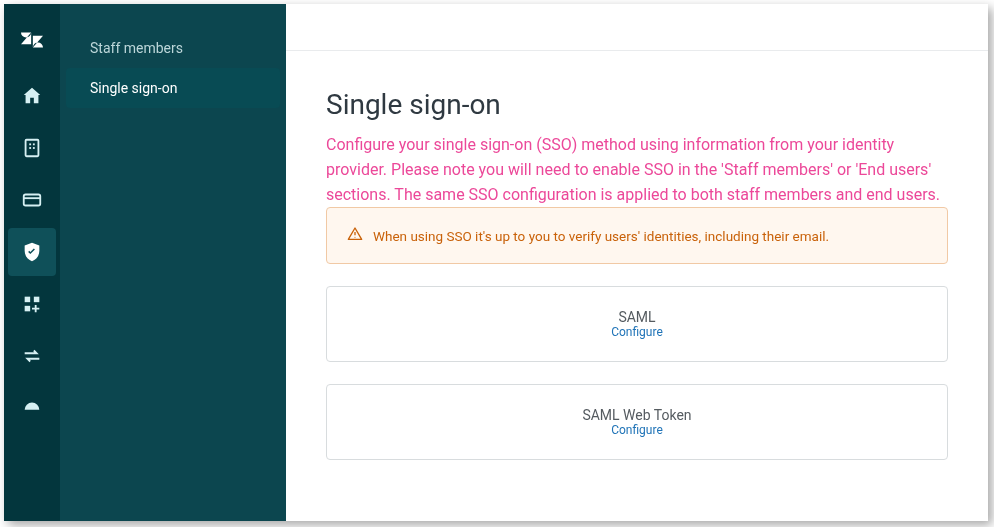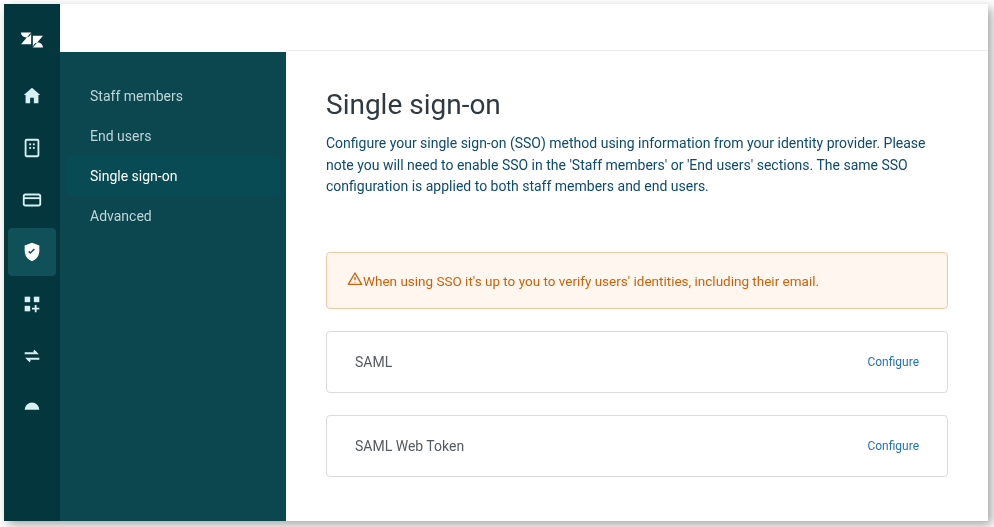--- a/index.html
+++ b/index.html
@@ -41,21 +41,20 @@
     .rail-btn svg { width: 22px; height: 22px; }
     .rail-logo svg { width: 22px; height: 22px; }
     .rail-logo { width: 48px; height: 40px; display:flex; align-items:center; justify-content:center; color:#fff; margin-bottom: 8px; }
 
     
     .sidebar {
       width: 226px;
       background: #0c464f;
       flex-shrink: 0;
       padding-top: 24px;
-      margin-top: 48px;
     }
     .side-item {
       height: 40px;
       display: flex;
       align-items: center;
       padding: 0 24px;
       font-size: 14px;
       color: #bcd6d9;
       cursor: pointer;
       margin: 0 6px 0 6px;
@@ -81,47 +80,47 @@
       background: #e9ebed;
     }
     .title {
       font-size: 28px;
       font-weight: 400;
       color: #2f3941;
       margin-top: 60px;
       margin-bottom: 12px;
     }
     .desc {
-      font-size: 14px;
-      color: #0c4a6e;
+      font-size: 16px;
+      color: #ec4899;
       line-height: 1.55;
       max-width: 640px;
     }
     .alert {
-      margin-top: 54px;
       border: 1px solid #f1c9a5;
       background: #fff7ef;
       border-radius: 4px;
       padding: 18px 20px;
       display: flex;
       align-items: center;
-      gap: 0;
+      gap: 10px;
       color: #c9620a;
       font-size: 13.5px;
     }
     .alert svg { width: 16px; height: 16px; flex-shrink: 0; }
 
     .method {
       margin-top: 22px;
       border: 1px solid #d8dcde;
       border-radius: 4px;
       padding: 22px 28px;
       display: flex;
       align-items: center;
       justify-content: space-between;
+      flex-direction: column;
     }
     .method-name {
       font-size: 14px;
       color: #555b60;
     }
     .method-action {
       font-size: 12px;
       color: #1f73b7;
       cursor: pointer;
       background: none;
@@ -183,28 +182,22 @@
       <svg viewBox="0 0 24 24" fill="currentColor">
           <path d="M4 14a8 8 0 0 1 16 0H4z"></path>
         </svg>
     </div>
   </div>
 
   <div class="sidebar">
     <div class="side-item">
       <span>Staff members</span>
     </div>
-    <div class="side-item">
-      <span>End users</span>
-    </div>
     <div class="side-item active">
       <span>Single sign-on</span>
-    </div>
-    <div class="side-item">
-      <span>Advanced</span>
     </div>
   </div>
 
   <div class="main">
     <div class="divider-top"></div>
 
     <h1 class="title">Single sign-on</h1>
     <p class="desc">Configure your single sign-on (SSO) method using information from your identity provider. Please note you will need to enable SSO in the 'Staff members' or 'End users' sections. The same SSO configuration is applied to both staff members and end users.</p>
 
     <div class="alert">

